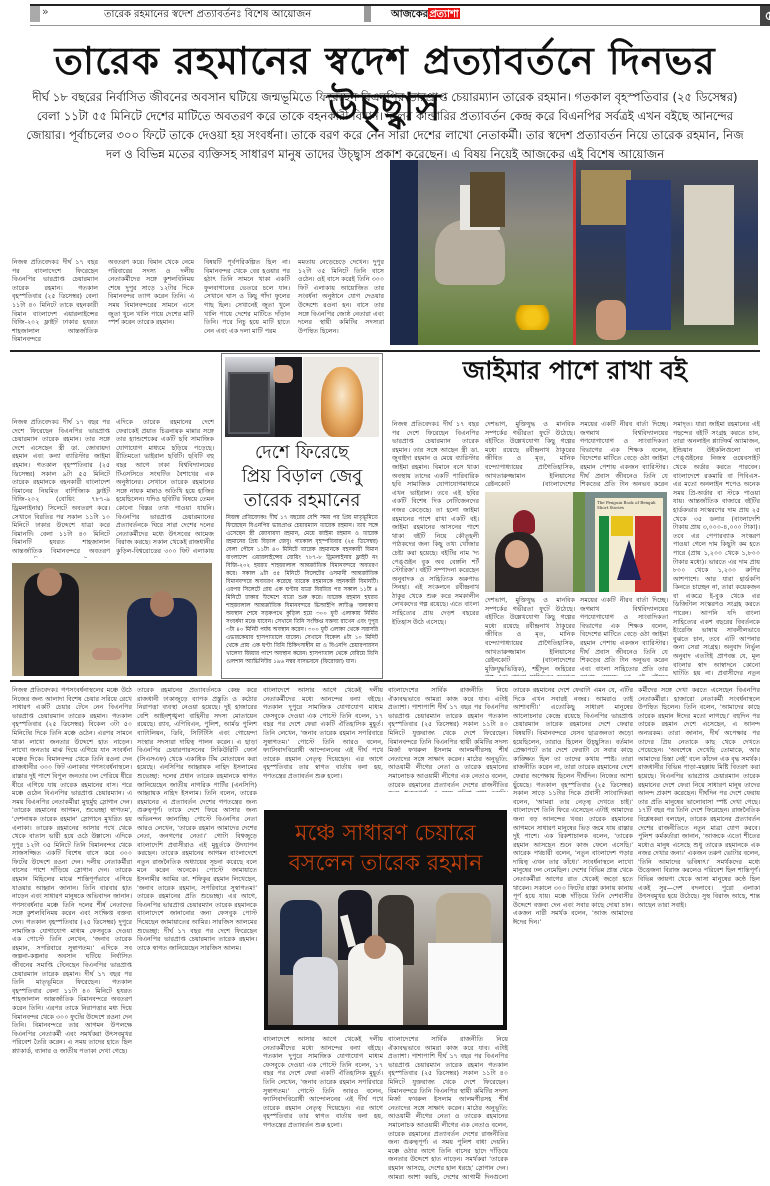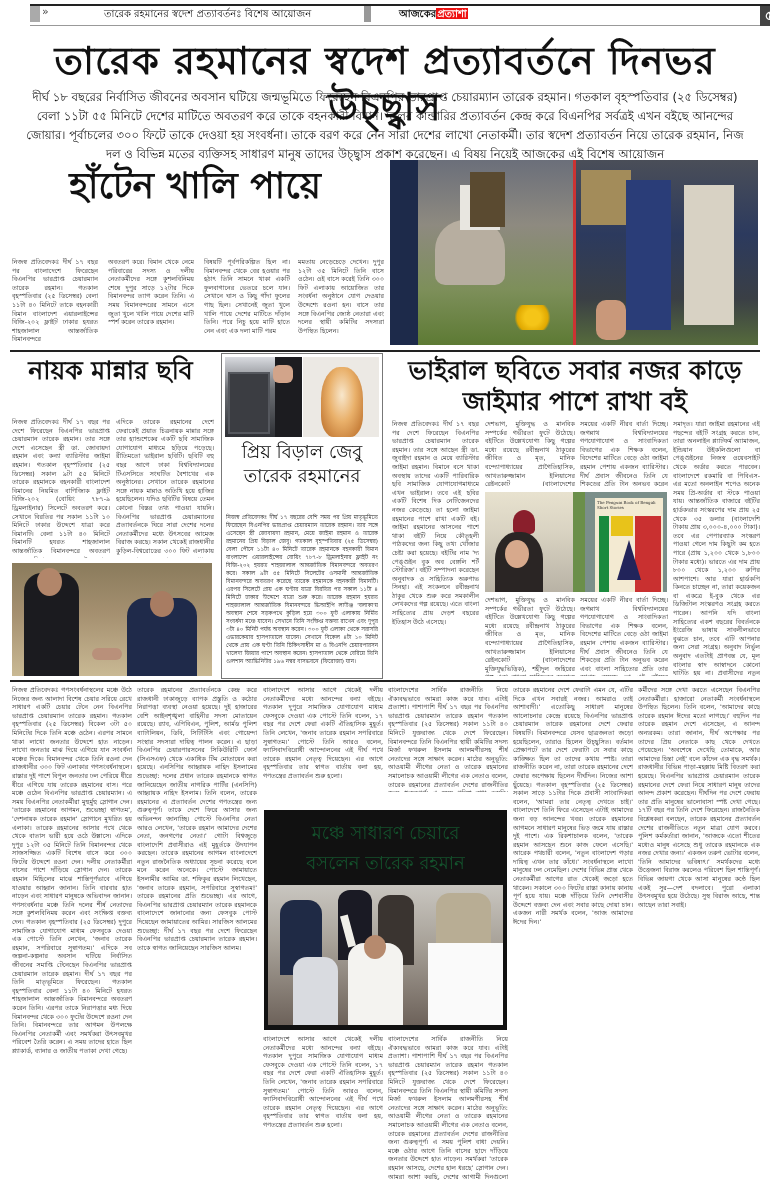--- a/index.html
+++ b/index.html
@@ -6,21 +6,21 @@
   html,body{width:770px;height:1186px;background:#fff;overflow:hidden;}
   body{font-family:"DejaVu Sans",sans-serif;color:#111;position:relative;}
   .abs{position:absolute;}
   
   .topbar{left:30px;top:4px;width:748px;height:22px;border-top:2px solid #222;border-bottom:1px solid #999;display:flex;align-items:flex-start;font-size:10px;}
   .topbar .chev{width:10px;height:16px;background:#aaa;margin-right:4px;position:relative;}
   .topbar .chev:after{content:"»";position:absolute;left:12px;top:-1px;font-size:11px;color:#444;}
   .topbar .section{margin-left:60px;width:250px;}
   .topbar .date{margin-left:55px;width:240px;}
   .topbar .grey{width:7px;height:16px;background:#999;margin-left:10px;}
-  .topbar .logo{margin-left:28px;font-size:10px;font-weight:bold;}
+  .topbar .logo{margin-left:20px;font-size:10px;font-weight:bold;}
   .topbar .logo .red{color:#fff;background:#e11;padding:0 1px;}
   .topbar .page{margin-left:auto;width:18px;height:20px;background:#444;color:#fff;font-weight:bold;text-align:center;line-height:20px;font-size:13px;}
   .main-title{left:10px;top:38px;width:750px;text-align:center;font-size:38px;font-weight:bold;letter-spacing:1px;line-height:46px;}
   .intro{left:20px;top:88px;width:730px;text-align:center;font-size:11.6px;line-height:19px;}
   
   .txt{font-size:6.3px;line-height:8.6px;text-align:justify;overflow:hidden;color:#222;}
   .h2{font-weight:bold;text-align:center;color:#111;}
   .photo{overflow:hidden;}
   .rule{background:#222;}
   .box{border:1.5px solid #777;}
@@ -35,21 +35,20 @@
   <span class="logo">
     <span>আজকের</span><span class="red">প্রত্যাশা</span>
   </span>
   <span class="page">৫</span>
 </div>
 
 <h1 class="abs main-title">তারেক রহমানের স্বদেশ প্রত্যাবর্তনে দিনভর উচ্ছ্বাস</h1>
 <p class="abs intro">দীর্ঘ ১৮ বছরের নির্বাসিত জীবনের অবসান ঘটিয়ে জন্মভূমিতে ফিরেছেন বিএনপির ভারপ্রাপ্ত চেয়ারম্যান তারেক রহমান। গতকাল বৃহস্পতিবার (২৫ ডিসেম্বর) বেলা ১১টা ৫৫ মিনিটে দেশের মাটিতে অবতরণ করে তাকে বহনকারী বিমান। দলের কান্ডারির প্রত্যাবর্তন কেন্দ্র করে বিএনপির সর্বত্রই এখন বইছে আনন্দের জোয়ার। পূর্বাচলের ৩০০ ফিটে তাকে দেওয়া হয় সংবর্ধনা। তাকে বরণ করে নেন সারা দেশের লাখো নেতাকর্মী। তার স্বদেশ প্রত্যাবর্তন নিয়ে তারেক রহমান, নিজ দল ও বিভিন্ন মতের ব্যক্তিসহ সাধারণ মানুষ তাদের উচ্ছ্বাস প্রকাশ করেছেন। এ বিষয় নিয়েই আজকের এই বিশেষ আয়োজন</p>
 
 <div class="abs h2" style="left:10px;top:165px;width:370px;font-size:36px;line-height:42px;">
-  <div>হাঁটেন খালি পায়ে</div>
 </div>
 <div class="abs txt" style="left:12px;top:258px;width:86px;height:90px;">নিজস্ব প্রতিবেদকঃ দীর্ঘ ১৭ বছর পর বাংলাদেশে ফিরেছেন বিএনপির ভারপ্রাপ্ত চেয়ারম্যান তারেক রহমান। গতকাল বৃহস্পতিবার (২৫ ডিসেম্বর) বেলা ১১টা ৪০ মিনিটে তাকে বহনকারী বিমান বাংলাদেশ এয়ারলাইন্সের বিজি-২০২ ফ্লাইট ঢাকার হযরত শাহজালাল আন্তর্জাতিক বিমানবন্দরে</div>
 <div class="abs txt" style="left:108px;top:258px;width:86px;height:90px;">অবতরণ করে। বিমান থেকে নেমে পরিবারের সদস্য ও দলীয় নেতাকর্মীদের সঙ্গে কুশলবিনিময় শেষে দুপুর সাড়ে ১২টার দিকে বিমানবন্দর ত্যাগ করেন তিনি। এ সময় বিমানবন্দরের সামনে এসে জুতা খুলে খালি পায়ে দেশের মাটি স্পর্শ করেন তারেক রহমান।</div>
 <div class="abs txt" style="left:204px;top:258px;width:86px;height:90px;">বিষয়টি পূর্বপরিকল্পিত ছিল না। বিমানবন্দর থেকে বের হওয়ার পর হঠাৎ তিনি সামনে থাকা একটি ফুলবাগানের ভেতরে চলে যান। সেখানে ঘাস ও কিছু গাঁদা ফুলের গাছ ছিল। সেখানেই জুতা খুলে খালি পায়ে দেশের মাটিতে দাঁড়ান তিনি। পরে নিচু হয়ে মাটি হাতে নেন এবং এক দলা মাটি পরম</div>
 <div class="abs txt" style="left:298px;top:258px;width:86px;height:90px;">মমতায় নেড়েচেড়ে দেখেন। দুপুর ১২টা ৩৫ মিনিটে তিনি বাসে ওঠেন। ওই বাসে করেই তিনি ৩০০ ফিট এলাকায় আয়োজিত তার সংবর্ধনা অনুষ্ঠানে যোগ দেওয়ার উদ্দেশ্যে রওনা হন। বাসে তার সঙ্গে বিএনপির জ্যেষ্ঠ নেতারা এবং দলের স্থায়ী কমিটির সদস্যরা উপস্থিত ছিলেন।</div>
 
 <div class="abs photo" style="left:390px;top:160px;width:183px;height:185px;background:linear-gradient(180deg,#6b6f7a 0%,#8e8a80 35%,#7d8f5a 70%,#5d7a34 100%);">
   <div style="position:absolute;left:0;top:0;width:28px;height:185px;background:#1d2a4a;"></div>
   <div style="position:absolute;left:45px;top:60px;width:70px;height:65px;background:#b7aea0;border-radius:30px 30px 10px 10px;"></div>
   <div style="position:absolute;left:70px;top:25px;width:40px;height:45px;background:#e8e6e0;"></div>
@@ -60,21 +59,20 @@
 <div class="abs photo" style="left:576px;top:160px;width:182px;height:185px;background:linear-gradient(180deg,#4a4e58 0%,#2c3a5e 40%,#3a3f45 75%,#566b3c 100%);">
   <div style="position:absolute;left:5px;top:10px;width:50px;height:55px;background:#a38c5a;"></div>
   <div style="position:absolute;left:50px;top:20px;width:45px;height:150px;background:#2a3d78;"></div>
   <div style="position:absolute;left:108px;top:25px;width:50px;height:140px;background:#d8d2c4;"></div>
   <div style="position:absolute;left:20px;top:140px;width:30px;height:40px;background:#c9987a;border-radius:10px;"></div>
 </div>
 
 <div class="abs rule" style="left:10px;top:350px;width:750px;height:2px;"></div>
 
 <div class="abs h2" style="left:8px;top:355px;width:205px;font-size:25px;line-height:31px;">
-  <div>নায়ক মান্নার ছবি</div>
 </div>
 <div class="abs txt" style="left:12px;top:418px;width:98px;height:140px;">নিজস্ব প্রতিবেদকঃ দীর্ঘ ১৭ বছর পর দেশে ফিরেছেন বিএনপির ভারপ্রাপ্ত চেয়ারম্যান তারেক রহমান। তার সঙ্গে দেশে এসেছেন স্ত্রী ডা. জোবায়দা রহমান এবং কন্যা ব্যারিস্টার জাইমা রহমান। গতকাল বৃহস্পতিবার (২৫ ডিসেম্বর) সকাল ৯টা ৫৫ মিনিটে তারেক রহমানকে বহনকারী বাংলাদেশ বিমানের নিয়মিত বাণিজ্যিক ফ্লাইট বিজি-২০২ (বোয়িং ৭৮৭-৯ ড্রিমলাইনার) সিলেটে অবতরণ করে। সেখানে বিরতির পর সকাল ১১টা ১০ মিনিটে ঢাকার উদ্দেশে যাত্রা করে বিমানটি। বেলা ১১টা ৪০ মিনিটে বিমানটি হযরত শাহজালাল আন্তর্জাতিক বিমানবন্দরে অবতরণ করে। বিমানবন্দরে নেমেই তাকে বিএনপির নেতা নেতাদের সঙ্গে কুশল বিনিময় করতে দেখা গেছে।</div>
 <div class="abs txt" style="left:116px;top:418px;width:98px;height:140px;">এদিকে তারেক রহমানের দেশে ফেরাকেই প্রয়াত চিত্রনায়ক মান্নার সঙ্গে তার হ্যান্ডশেকের একটি ছবি সামাজিক যোগাযোগ মাধ্যমে ছড়িয়ে পড়েছে। রীতিমতো ভাইরাল ছবিটি। ছবিটি বহু বছর আগে ঢাকা বিশ্ববিদ্যালয়ের টিএসসিতে সংঘটিত বৈশাখের এক অনুষ্ঠানের। সেখানে তারেক রহমানের সঙ্গে নায়ক মান্নাও অতিথি হয়ে হাজির হয়েছিলেন। যদিও ছবিটির বিষয়ে তেমন কোনো বিস্তর তথ্য পাওয়া যায়নি। বিএনপির ভারপ্রাপ্ত চেয়ারম্যানের প্রত্যাবর্তনকে ঘিরে সারা দেশের দলের নেতাকর্মীদের মধ্যে উৎসবের আমেজ বিরাজ করছে। সকাল থেকেই রাজধানীর কুড়িল-বিশ্বরোডের ৩০০ ফিট এলাকায় দলবদ্ধভাবে জড়ো হতে থাকেন নেতাকর্মীরা। সেখানে তারেক রহমানকে সংবর্ধনা দেওয়া হয়।</div>
 <div class="abs photo" style="left:12px;top:563px;width:200px;height:113px;background:linear-gradient(180deg,#8a7b5c 0%,#a59070 45%,#c9b994 100%);">
   <div style="position:absolute;left:12px;top:10px;width:55px;height:103px;background:#1b1b1f;border-radius:18px 18px 0 0;"></div>
   <div style="position:absolute;left:25px;top:5px;width:25px;height:28px;background:#b2866a;border-radius:50%;"></div>
   <div style="position:absolute;left:115px;top:35px;width:70px;height:78px;background:#1f2a4a;border-radius:18px 18px 0 0;"></div>
   <div style="position:absolute;left:138px;top:28px;width:24px;height:26px;background:#a87c62;border-radius:50%;"></div>
   <div style="position:absolute;left:80px;top:85px;width:30px;height:12px;background:#b9907a;border-radius:6px;"></div>
 </div>
@@ -82,27 +80,27 @@
 <div class="abs box" style="left:221px;top:353px;width:162px;height:326px;"></div>
 <div class="abs photo" style="left:225px;top:357px;width:77px;height:80px;background:linear-gradient(180deg,#d9dbe0 0%,#6d7075 40%,#2e3035 100%);">
   <div style="position:absolute;left:3px;top:15px;width:42px;height:62px;background:#3b3d42;border:2px solid #55585e;"></div>
   <div style="position:absolute;left:50px;top:0;width:27px;height:80px;background:#1c1c20;"></div>
   <div style="position:absolute;left:48px;top:8px;width:20px;height:18px;background:#d2a48a;border-radius:6px;"></div>
 </div>
 <div class="abs photo" style="left:303px;top:357px;width:76px;height:80px;background:#ece9e4;">
   <div style="position:absolute;left:18px;top:10px;width:42px;height:70px;background:radial-gradient(ellipse at 50% 40%,#f8e7cc 0%,#e9b06a 45%,#c9823d 80%);border-radius:45% 45% 30% 30%;"></div>
 </div>
 <div class="abs h2" style="left:225px;top:440px;width:154px;font-size:18px;line-height:24px;font-weight:normal;">
+  <div>দেশে ফিরেছে</div>
   <div>প্রিয় বিড়াল জেবু</div>
   <div>তারেক রহমানের</div>
 </div>
 <div class="abs txt" style="left:226px;top:513px;width:152px;height:162px;font-size:5.6px;line-height:8px;">নিজস্ব প্রতিবেদকঃ দীর্ঘ ১৭ বছরের বেশি সময় পর প্রিয় মাতৃভূমিতে ফিরেছেন বিএনপির ভারপ্রাপ্ত চেয়ারম্যান তারেক রহমান। তার সঙ্গে এসেছেন স্ত্রী জোবায়দা রহমান, মেয়ে জাইমা রহমান ও তারেক রহমানের প্রিয় বিড়াল জেবু। গতকাল বৃহস্পতিবার (২৫ ডিসেম্বর) বেলা পৌনে ১১টা ৪০ মিনিটে তারেক রহমানকে বহনকারী বিমান বাংলাদেশ এয়ারলাইন্সের বোয়িং ৭৮৭-৮ ড্রিমলাইনার ফ্লাইট নং বিজি-২০২ হযরত শাহজালাল আন্তর্জাতিক বিমানবন্দরে অবতরণ করে। সকাল ৯টা ৫৫ মিনিটে সিলেটের ওসমানী আন্তর্জাতিক বিমানবন্দরে অবতরণ করেছে তারেক রহমানকে বহনকারী বিমানটি। এরপর সিলেটে প্রায় এক ঘণ্টার যাত্রা বিরতির পর সকাল ১১টা ৪ মিনিটে ঢাকার উদ্দেশে যাত্রা শুরু করে। তারেক রহমান হযরত শাহজালাল আন্তর্জাতিক বিমানবন্দরে ভিআইপি লাউঞ্জ 'বলাকা'য় অবস্থান শেষে সড়কপথে কুড়িল হয়ে ৩০০ ফুট এলাকায় নির্মিত সংবর্ধনা মঞ্চে যাবেন। সেখানে তিনি সংক্ষিপ্ত বক্তব্য রাখেন এবং দুপুর ৩টা ৪০ মিনিট পর্যন্ত অবস্থান করেন। ৩০০ ফুট এলাকা থেকে সরাসরি এভারকেয়ার হাসপাতালে যাবেন। সেখানে বিকেল ৪টা ১০ মিনিট থেকে প্রায় এক ঘণ্টা তিনি চিকিৎসাধীন মা ও বিএনপি চেয়ারপারসন খালেদা জিয়ার পাশে অবস্থান করেন। হাসপাতাল থেকে বেরিয়ে তিনি গুলশান অ্যাভিনিউর ১৯৬ নম্বর বাসভবনে (ফিরোজা) যান।</div>
 
 <div class="abs h2" style="left:390px;top:355px;width:370px;font-size:25px;line-height:31px;">
-  <div>ভাইরাল ছবিতে সবার নজর কাড়ে</div>
   <div>জাইমার পাশে রাখা বই</div>
 </div>
 <div class="abs txt" style="left:392px;top:420px;width:87px;height:256px;">নিজস্ব প্রতিবেদকঃ দীর্ঘ ১৭ বছর পর দেশে ফিরেছেন বিএনপির ভারপ্রাপ্ত চেয়ারম্যান তারেক রহমান। তার সঙ্গে আছেন স্ত্রী ডা. জুবাইদা রহমান ও মেয়ে ব্যারিস্টার জাইমা রহমান। বিমানে বসে থাকা অবস্থায় তাদের একটি পারিবারিক ছবি সামাজিক যোগাযোগমাধ্যমে এখন ভাইরাল। তবে এই ছবির একটি বিশেষ দিক নেটিজেনদের নজর কেড়েছে। তা হলো জাইমা রহমানের পাশে রাখা একটি বই। জাইমা রহমানের আসনের পাশে থাকা বইটি নিয়ে কৌতূহলী পাঠকদের জন্য কিছু তথ্য খোঁজার চেষ্টা করা হয়েছে। বইটির নাম 'দ্য পেঙ্গুইন বুক অব বেঙ্গলি শর্ট স্টোরিজ'। বইটি সম্পাদনা করেছেন অনুবাদক ও সাহিত্যিক অরুণাভ সিনহা। এই সংকলনে রবীন্দ্রনাথ ঠাকুর থেকে শুরু করে সমকালীন লেখকদের গল্প রয়েছে। এতে বাংলা সাহিত্যের প্রায় দেড়শ বছরের ইতিহাস উঠে এসেছে।</div>
 <div class="abs txt" style="left:485px;top:420px;width:90px;height:66px;">দেশভাগ, মুক্তিযুদ্ধ ও মানবিক সম্পর্কের গভীরতা ফুটে উঠেছে। বইটিতে উল্লেখযোগ্য কিছু গল্পের মধ্যে রয়েছে রবীন্দ্রনাথ ঠাকুরের জীবিত ও মৃত, মানিক বন্দ্যোপাধ্যায়ের প্রাগৈতিহাসিক, আখতারুজ্জামান ইলিয়াসের রেইনকোট (বাংলাদেশের মুক্তিযুদ্ধভিত্তিক), শহীদুল জহিরের গল্প এবং বাংলা সাহিত্যের অন্যান্য বিশিষ্ট লেখকদের রচনা।</div>
 <div class="abs txt" style="left:580px;top:420px;width:88px;height:66px;">সময়ের একটি নীরব বার্তা দিচ্ছে। জগন্নাথ বিশ্ববিদ্যালয়ের গণযোগাযোগ ও সাংবাদিকতা বিভাগের এক শিক্ষক বলেন, বিদেশের মাটিতে বেড়ে ওঠা জাইমা রহমান পেশায় একজন ব্যারিস্টার। দীর্ঘ প্রবাস জীবনেও তিনি যে শিকড়ের প্রতি টান অনুভব করেন এবং বাংলা সাহিত্যের প্রতি তার আগ্রহ রয়েছে তা এই বইয়ের মাধ্যমে স্পষ্ট হয়।</div>
 <div class="abs txt" style="left:673px;top:420px;width:87px;height:256px;">সমাদৃত। যারা জাইমা রহমানের এই পছন্দের বইটি সংগ্রহ করতে চান, তারা অনলাইন প্ল্যাটফর্ম অ্যামাজন, ইন্ডিয়ান উইকলিগুলো বা পেঙ্গুইনের নিজস্ব ওয়েবসাইট থেকে অর্ডার করতে পারবেন। বাংলাদেশে রকমারি বা পিবিএস-এর মতো অনলাইন শপেও অনেক সময় প্রি-অর্ডার বা স্টকে পাওয়া যায়। আন্তর্জাতিক বাজারে বইটির হার্ডকভার সংস্করণের দাম প্রায় ২৫ থেকে ৩৫ ডলার (বাংলাদেশি টাকায় প্রায় ৩,০০০-৪,০০০ টাকা)। তবে এর পেপারব্যাক সংস্করণ পাওয়া গেলে দাম কিছুটা কম হতে পারে (প্রায় ১,২০০ থেকে ১,৮০০ টাকার মধ্যে)। ভারতে এর দাম প্রায় ৮০০ থেকে ১,২০০ রুপির আশপাশে। আর যারা হার্ডকপি কিনতে চাচ্ছেন না, তারা কয়েকজন বা একত্রে ই-বুক থেকে এর ডিজিটাল সংস্করণও সংগ্রহ করতে পারেন। আপনি যদি বাংলা সাহিত্যের একশ বছরের বিবর্তনকে ইংরেজি ভাষায় সাবলীলভাবে বুঝতে চান, তবে এটি আপনার জন্য সেরা সংগ্রহ। অনুবাদ নির্ভুল অনুবাদ এতটাই প্রাণবন্ত যে, মূল বাংলার স্বাদ আস্বাদনে কোনো ঘাটতি হয় না। প্রবাসীদের নতুন প্রজন্মের জন্য বাংলা সাহিত্যকে চেনার এটি একটি চমৎকার জানালা।</div>
 
 <div class="abs photo" style="left:485px;top:492px;width:88px;height:100px;background:linear-gradient(180deg,#e8e2cf 0%,#d9d3c2 40%,#b8b2a5 100%);">
   <div style="position:absolute;left:28px;top:18px;width:22px;height:24px;background:#8a1f2c;border-radius:50% 50% 20% 20%;"></div>
   <div style="position:absolute;left:10px;top:40px;width:48px;height:60px;background:#2a2524;border-radius:45% 45% 0 0;"></div>
@@ -124,21 +122,21 @@
 <div class="abs rule" style="left:10px;top:680px;width:750px;height:2px;"></div>
 
 <div class="abs txt" style="left:12px;top:686px;width:120px;height:495px;">নিজস্ব প্রতিবেদকঃ গণসংবর্ধনাস্থলের মঞ্চে উঠে নিজের জন্য আলাদা বিশেষ চেয়ার সরিয়ে রেখে সাধারণ একটি চেয়ার টেনে নেন বিএনপির ভারপ্রাপ্ত চেয়ারম্যান তারেক রহমান। গতকাল বৃহস্পতিবার (২৫ ডিসেম্বর) বিকেল ৩টা ৫০ মিনিটের দিকে তিনি মঞ্চে ওঠেন। এরপর সামনে থাকা লাখো জনতার উদ্দেশে হাত নাড়েন। লাখো জনতার মাঝ দিয়ে এগিয়ে যান সংবর্ধনা মঞ্চের দিকে। বিমানবন্দর থেকে তিনি রওনা দেন রাজধানীর ৩০০ ফিট এলাকার গণসংবর্ধনাস্থলে। রাস্তার দুই পাশে বিপুল জনতার ঢল পেরিয়ে ধীরে ধীরে এগিয়ে যায় তারেক রহমানের বাস। পরে মঞ্চে ওঠেন বিএনপির ভারপ্রাপ্ত চেয়ারম্যান। এ সময় বিএনপির নেতাকর্মীরা মুহুর্মুহু স্লোগান দেন। 'তারেক রহমানের আগমন, শুভেচ্ছা স্বাগতম', 'দেশনায়ক তারেক রহমান' স্লোগানে মুখরিত হয় এলাকা। তারেক রহমানের আসার পথে থেকে থেকে বাতাস ভারী হয়ে ওঠে উল্লাসে। এদিকে দুপুর ১২টা ৩৫ মিনিটে তিনি বিমানবন্দর থেকে সাজসজ্জিত একটি বিশেষ বাসে করে ৩০০ ফিটের উদ্দেশে রওনা দেন। দলীয় নেতাকর্মীরা বাসের পাশে দাঁড়িয়ে স্লোগান দেন। তারেক রহমান মিছিলের মাঝে শান্তিপূর্ণভাবে এগিয়ে যাওয়ার আহ্বান জানান। তিনি বারবার হাত নাড়েন এবং সাধারণ মানুষকে অভিবাদন জানান। গণসংবর্ধনার মঞ্চে তিনি দলের শীর্ষ নেতাদের সঙ্গে কুশলবিনিময় করেন এবং সংক্ষিপ্ত বক্তব্য দেন। গতকাল বৃহস্পতিবার (২৫ ডিসেম্বর) দুপুরে সামাজিক যোগাযোগ মাধ্যম ফেসবুকে দেওয়া এক পোস্টে তিনি লেখেন, 'জনাব তারেক রহমান, সপরিবারে সুস্বাগতম।' এদিকে সব জল্পনা-কল্পনার অবসান ঘটিয়ে নির্বাসিত জীবনের সমাপ্তি টেনেছেন বিএনপির ভারপ্রাপ্ত চেয়ারম্যান তারেক রহমান। দীর্ঘ ১৭ বছর পর তিনি মাতৃভূমিতে ফিরেছেন। গতকাল বৃহস্পতিবার বেলা ১১টা ৪০ মিনিটে হযরত শাহজালাল আন্তর্জাতিক বিমানবন্দরে অবতরণ করেন তিনি। এরপর তাকে নিরাপত্তার মধ্য দিয়ে বিমানবন্দর থেকে ৩০০ ফুটের উদ্দেশে রওনা দেন তিনি। বিমানবন্দরে তার আগমন উপলক্ষে বিএনপির নেতাকর্মী এবং সমর্থকরা উৎসবমুখর পরিবেশ তৈরি করেন। এ সময় তাদের হাতে ছিল প্ল্যাকার্ড, ব্যানার ও জাতীয় পতাকা দেখা গেছে।</div>
 <div class="abs txt" style="left:137px;top:686px;width:120px;height:495px;">তারেক রহমানের প্রত্যাবর্তনকে কেন্দ্র করে রাজধানী ঢাকাজুড়ে ব্যাপক প্রস্তুতি ও কঠোর নিরাপত্তা ব্যবস্থা নেওয়া হয়েছে। দুই হাজারের বেশি আইনশৃঙ্খলা বাহিনীর সদস্য মোতায়েন রয়েছে। র‍্যাব, এপিবিএন, পুলিশ, আর্মড পুলিশ ব্যাটালিয়ন, ডিবি, সিটিটিসি এবং গোয়েন্দা সংস্থার সদস্যরা দায়িত্ব পালন করেন। এ ছাড়া বিএনপির চেয়ারপারসনের সিকিউরিটি ফোর্স (সিএসএফ) থেকে একাধিক টিম মোতায়েন করা হয়েছে। এনসিপির আহ্বায়ক নাহিদ ইসলামের শুভেচ্ছা: দলের প্রধান তারেক রহমানকে স্বাগত জানিয়েছেন জাতীয় নাগরিক পার্টির (এনসিপি) আহ্বায়ক নাহিদ ইসলাম। তিনি বলেন, তারেক রহমানের এ প্রত্যাবর্তন দেশের গণতন্ত্রের জন্য গুরুত্বপূর্ণ। তাকে দেশে ফিরে আসার জন্য অভিনন্দন জানাচ্ছি। পোস্টে বিএনপির নেতা আরও লেখেন, 'তারেক রহমান আমাদের দেশের নেতা, জনগণের নেতা।' গোটা বিশ্বজুড়ে বাংলাদেশি প্রবাসীরাও এই মুহূর্তকে উদযাপন করছেন। তারেক রহমানের আগমন বাংলাদেশে নতুন রাজনৈতিক অধ্যায়ের সূচনা করেছে বলে মনে করেন অনেকে। পোস্টে জামায়াতে ইসলামীর আমির ডা. শফিকুর রহমান লিখেছেন, 'জনাব তারেক রহমান, সপরিবারে সুস্বাগতম!' তারেক রহমানের প্রতি শুভেচ্ছা। এর আগে, বিএনপির ভারপ্রাপ্ত চেয়ারম্যান তারেক রহমানকে বাংলাদেশে জানানোর জন্য ফেসবুক পোস্ট দিয়েছেন জামায়াতের আমির। সারজিস আলমের শুভেচ্ছা: দীর্ঘ ১৭ বছর পর দেশে ফিরেছেন বিএনপির ভারপ্রাপ্ত চেয়ারম্যান তারেক রহমান। তাকে স্বাগত জানিয়েছেন সারজিস আলম।</div>
 <div class="abs txt" style="left:263px;top:686px;width:120px;height:106px;">বাংলাদেশে আসার আগে থেকেই দলীয় নেতাকর্মীদের মধ্যে আনন্দের বন্যা বইছে। গতকাল দুপুরে সামাজিক যোগাযোগ মাধ্যম ফেসবুকে দেওয়া এক পোস্টে তিনি বলেন, ১৭ বছর পর দেশে ফেরা একটি ঐতিহাসিক মুহূর্ত। তিনি লেখেন, 'জনাব তারেক রহমান সপরিবারে সুস্বাগতম।' পোস্টে তিনি আরও বলেন, ফ্যাসিবাদবিরোধী আন্দোলনের এই দীর্ঘ পথে তারেক রহমান নেতৃত্ব দিয়েছেন। এর আগে বৃহস্পতিবার তার স্বাগত বার্তায় বলা হয়, গণতন্ত্রের প্রত্যাবর্তন শুরু হলো।</div>
 <div class="abs txt" style="left:388px;top:686px;width:120px;height:106px;">বাংলাদেশের সার্বিক রাজনীতি নিয়ে ঐক্যবদ্ধভাবে আমরা কাজ করে যাব। এটাই প্রত্যাশা। পাশাপাশি দীর্ঘ ১৭ বছর পর বিএনপির ভারপ্রাপ্ত চেয়ারম্যান তারেক রহমান গতকাল বৃহস্পতিবার (২৫ ডিসেম্বর) সকাল ১১টা ৪০ মিনিটে যুক্তরাজ্য থেকে দেশে ফিরেছেন। বিমানবন্দরে তিনি বিএনপির স্থায়ী কমিটির সদস্য মির্জা ফখরুল ইসলাম আলমগীরসহ শীর্ষ নেতাদের সঙ্গে সাক্ষাৎ করেন। মাঠের অনুভূতি: আওয়ামী লীগের নেতা ও তারেক রহমানের সমালোচক আওয়ামী লীগের এক নেতাও বলেন, তারেক রহমানের প্রত্যাবর্তন দেশের রাজনীতির জন্য গুরুত্বপূর্ণ। এ সময় পুলিশ বাধা দেয়নি। মঞ্চে ওঠার আগে তিনি বাসের ছাদে দাঁড়িয়ে জনতার উদ্দেশে হাত নাড়েন। সমর্থকরা 'তারেক রহমান আসছে, দেশের হাল ধরছে' স্লোগান দেন। আমরা আশা করছি, দেশের আগামী দিনগুলো শান্তিপূর্ণ হবে। তারেক রহমানের প্রত্যাবর্তন নিয়ে সাধারণ মানুষের মধ্যে ব্যাপক আগ্রহ তৈরি হয়েছে। তারা চান একটি সুষ্ঠু নির্বাচনের মাধ্যমে গণতন্ত্রের পুনঃপ্রতিষ্ঠা হোক। আওয়ামী লীগের নেতা বলেন, 'আমরা রাজনীতি করি না। কিন্তু'</div>
 <div class="abs txt" style="left:513px;top:686px;width:120px;height:495px;">তারেক রহমানের দেশে ফেরাটা এমন যে, এটির দিকে এখন সবারই নজর। আমরাও তাই আশাবাদী।' এতোকিছু সাধারণ মানুষের আলোচনার কেন্দ্রে রয়েছে বিএনপির ভারপ্রাপ্ত চেয়ারম্যান তারেক রহমানের দেশে ফেরার বিষয়টি। বিমানবন্দরে যেসব ছাত্রজনতা জড়ো হয়েছিলেন, তারাও ছিলেন উচ্ছ্বসিত। বর্তমান প্রেক্ষাপটে তার দেশে ফেরাটা যে সবার কাছে কাঙ্ক্ষিত ছিল তা তাদের কথায় স্পষ্ট। তারা রাজনীতি করেন না, তারা তারেক রহমানের দেশে ফেরার অপেক্ষায় ছিলেন দীর্ঘদিন। নিজের আশা ছুঁয়েছে। গতকাল বৃহস্পতিবার (২৫ ডিসেম্বর) সকাল সাড়ে ১১টার দিকে প্রবাসী সাংবাদিকরা বলেন, 'আমরা তার নেতৃত্ব দেখতে চাই।' বাংলাদেশে তিনি ফিরে এসেছেন এটাই আমাদের জন্য বড় আনন্দের খবর। তারেক রহমানের আগমনে সাধারণ মানুষের ভিড় জমে যায় রাস্তার দুই পাশে। এক রিকশাচালক বলেন, 'তারেক রহমান আসছেন শুনে কাজ ফেলে এসেছি।' আরেক পথচারী বলেন, 'নতুন বাংলাদেশ গড়ার দায়িত্ব এখন তার কাঁধে।' সংবর্ধনাস্থলে লাখো মানুষের ঢল নেমেছিল। দেশের বিভিন্ন প্রান্ত থেকে নেতাকর্মীরা আগের রাত থেকেই জড়ো হতে থাকেন। সকালে ৩০০ ফিটের রাস্তা কানায় কানায় পূর্ণ হয়ে যায়। মঞ্চে দাঁড়িয়ে তিনি দেশবাসীর উদ্দেশে বক্তব্য দেন এবং সবার কাছে দোয়া চান। একজন নারী সমর্থক বলেন, 'আজ আমাদের ঈদের দিন।'</div>
 <div class="abs txt" style="left:638px;top:686px;width:122px;height:495px;">কর্মীদের সঙ্গে দেখা করতে এসেছেন বিএনপির নেতাকর্মীরা। হাজারো নেতাকর্মী সংবর্ধনাস্থলে উপস্থিত ছিলেন। তিনি বলেন, 'আমাদের কাছে তারেক রহমান ঈদের মতো লাগছে।' বহুদিন পর তারেক রহমান দেশে এসেছেন, এ আনন্দ অন্যরকম। তারা জানান, দীর্ঘ অপেক্ষার পর তাদের প্রিয় নেতাকে কাছ থেকে দেখতে পেয়েছেন। 'অবশেষে দেখেছি তোমাকে, আর আমাদের চিন্তা নেই' বলে কাঁদেন এক বৃদ্ধ সমর্থক। রাজধানীর বিভিন্ন পাড়া-মহল্লায় মিষ্টি বিতরণ করা হয়েছে। বিএনপির ভারপ্রাপ্ত চেয়ারম্যান তারেক রহমানের দেশে ফেরা নিয়ে সাধারণ মানুষ তাদের আনন্দ প্রকাশ করেছেন। দীর্ঘদিন পর দেশে ফেরায় তার প্রতি মানুষের ভালোবাসা স্পষ্ট দেখা গেছে। ১৭টি বছর পর তিনি দেশে ফিরেছেন। রাজনৈতিক বিশ্লেষকরা বলছেন, তারেক রহমানের প্রত্যাবর্তন দেশের রাজনীতিতে নতুন মাত্রা যোগ করবে। পুলিশ কর্মকর্তারা জানান, 'আজকে এতো শীতের মধ্যেও মানুষ এসেছে শুধু তারেক রহমানকে এক নজর দেখার জন্য।' একজন তরুণ ভোটার বলেন, 'তিনি আমাদের ভবিষ্যৎ।' সমর্থকদের মধ্যে উত্তেজনা বিরাজ করলেও পরিবেশ ছিল শান্তিপূর্ণ। বিভিন্ন জায়গা থেকে আসা মানুষের কণ্ঠে ছিল একই সুর—দেশ বদলাবে। পুরো এলাকা উৎসবমুখর হয়ে উঠেছে। সুস্থ বিরাজ আছে, শান্ত আছেন তারা সবাই।</div>
 
 <div class="abs" style="left:264px;top:810px;width:243px;height:220px;background:#111;"></div>
-<div class="abs h2" style="left:268px;top:818px;width:235px;font-size:18px;line-height:30px;color:#14532d;font-weight:normal;">
+<div class="abs h2" style="left:268px;top:818px;width:235px;font-size:22px;line-height:30px;color:#c2410c;font-weight:normal;">
   <div>মঞ্চে সাধারণ চেয়ারে</div>
   <div>বসলেন তারেক রহমান</div>
 </div>
 <div class="abs photo" style="left:268px;top:885px;width:235px;height:140px;background:linear-gradient(180deg,#c9c6c0 0%,#a9a39a 40%,#6d625a 100%);">
   <div style="position:absolute;left:12px;top:15px;width:42px;height:75px;background:#1f2a45;border-radius:14px 14px 0 0;"></div>
   <div style="position:absolute;left:70px;top:5px;width:34px;height:70px;background:#1a1a24;border-radius:12px 12px 0 0;"></div>
   <div style="position:absolute;left:110px;top:10px;width:36px;height:70px;background:#3a3430;border-radius:12px 12px 0 0;"></div>
   <div style="position:absolute;left:25px;top:72px;width:45px;height:68px;background:#d9dbe0;border-radius:14px 14px 0 0;"></div>
   <div style="position:absolute;left:80px;top:58px;width:55px;height:82px;background:#f4f3f0;border-radius:16px 16px 0 0;"></div>
   <div style="position:absolute;left:96px;top:50px;width:22px;height:24px;background:#b68a6e;border-radius:50%;"></div>

